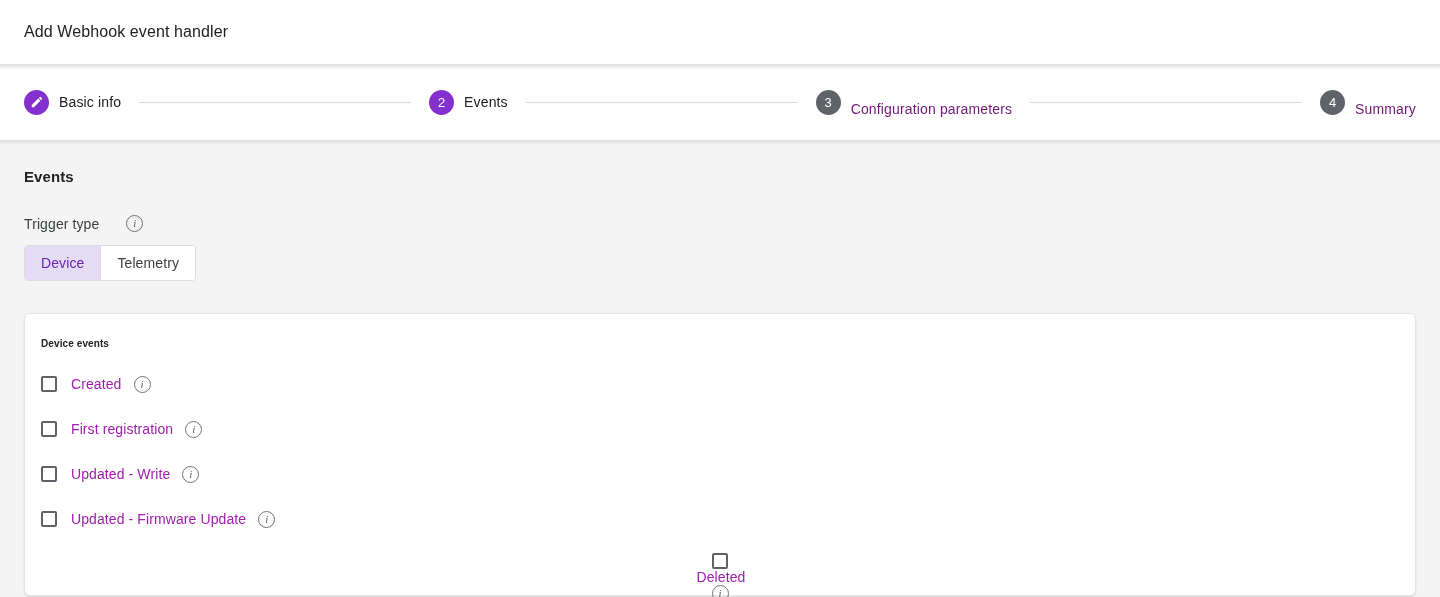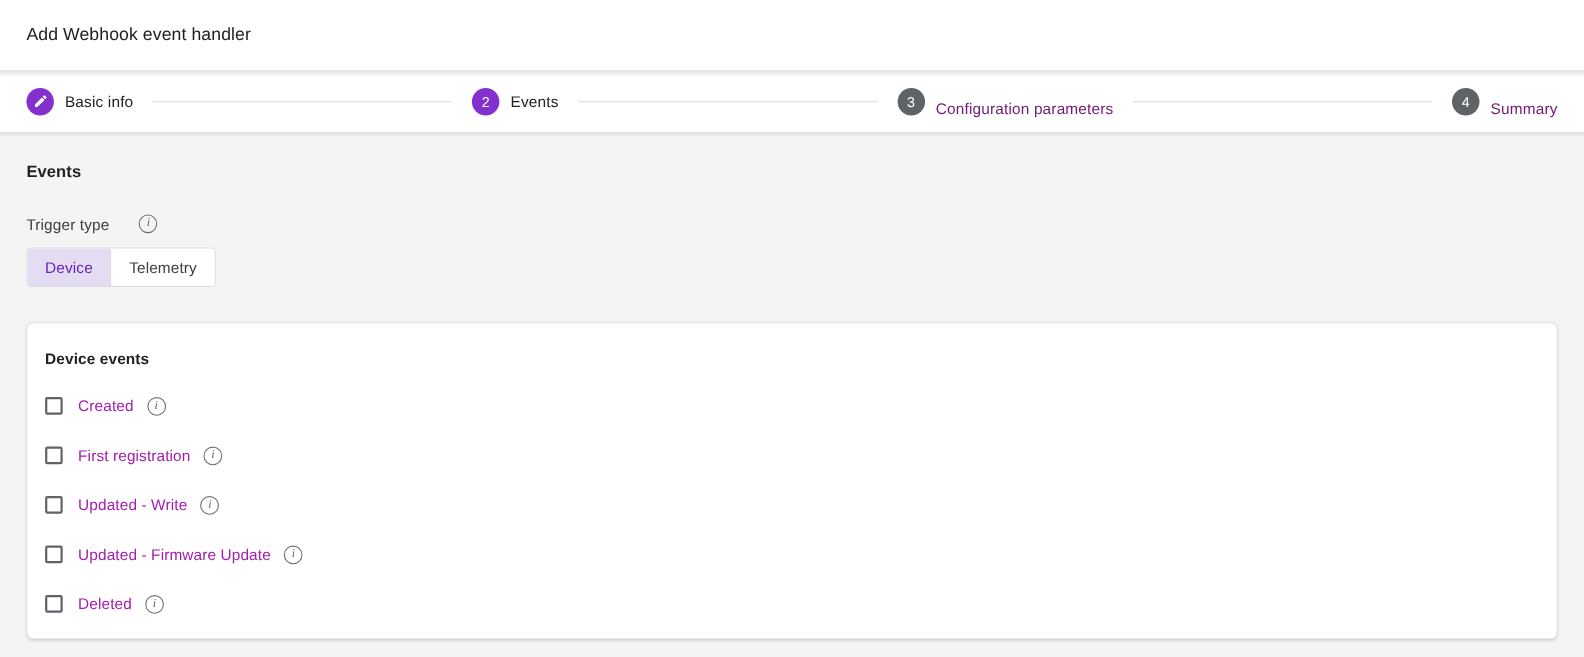--- a/index.html
+++ b/index.html
@@ -44,21 +44,21 @@
   }
   .title-text {
     font-size: 16px;
     font-weight: 400;
     color: #202124;
     letter-spacing: 0.1px;
   }
 
   
   .stepper {
-    height: 56px;
+    height: 76px;
     background: #ffffff;
     display: flex;
     align-items: center;
     padding: 0 24px;
     position: relative;
     z-index: 2;
   }
   .stepper::after {
     content: "";
     position: absolute;
@@ -182,38 +182,38 @@
   .card {
     margin-top: 32px;
     background: #ffffff;
     border: 1px solid #e6e6e6;
     border-radius: 6px;
     box-shadow: 0 1px 2px rgba(60,64,67,0.16);
     padding: 20px 0 20px 0;
     width: 1392px;
   }
   .card-title {
-    font-size: 14px;
+    font-size: 10px;
     font-weight: 700;
     color: #202124;
     padding: 4px 0 0 16px;
     letter-spacing: 0.1px;
     margin-bottom: 24px;
   }
 
   .check-row {
     display: flex;
     align-items: center;
     gap: 0;
     padding: 0 16px;
     height: 22px;
     margin-bottom: 23px;
     cursor: pointer;
   }
-  .check-row:last-child { margin-bottom: 0; }
+  .check-row:last-child { margin-bottom: 0; flex-direction: column; }
 
   .checkbox {
     width: 16px;
     height: 16px;
     border: 2px solid #5f6368;
     border-radius: 2px;
     background: #ffffff;
     flex: 0 0 auto;
     cursor: pointer;
   }

